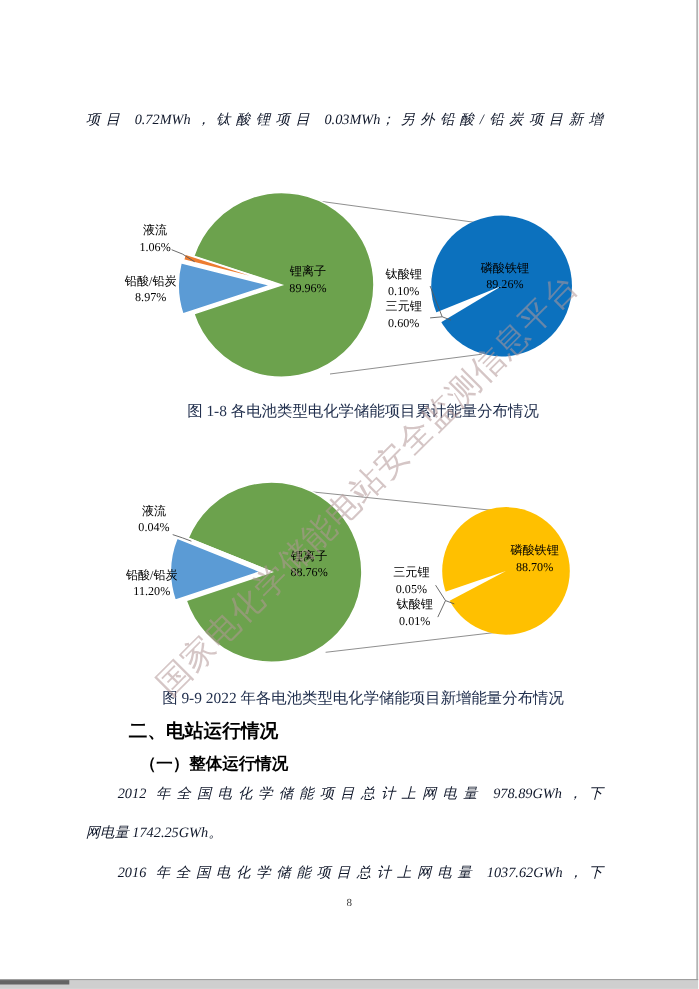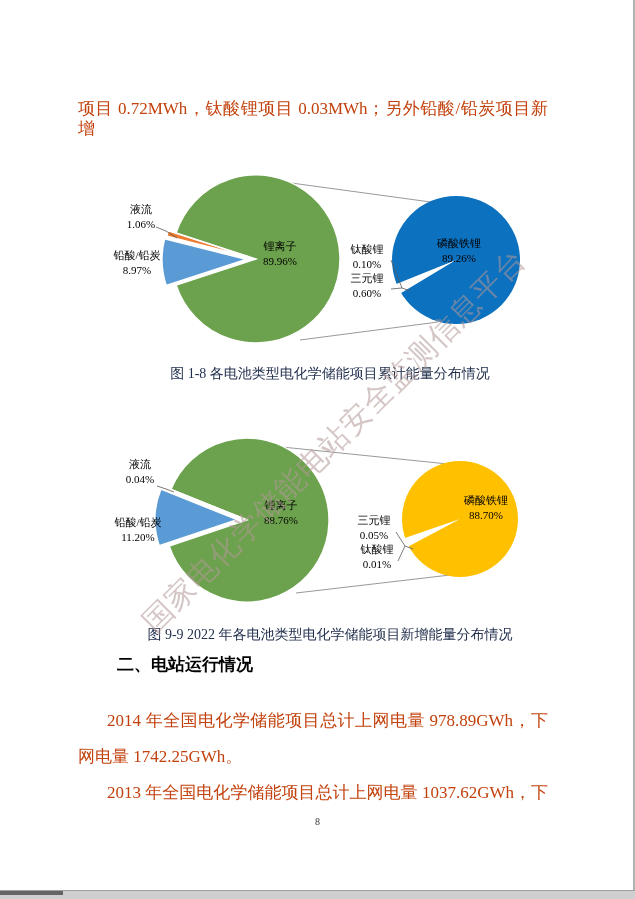--- a/index.html
+++ b/index.html
@@ -1,18 +1,18 @@
 <!DOCTYPE html>
 <html><head>
 <meta charset="utf-8">
 <style>
   html,body{margin:0;padding:0;background:#fff;}
   .page{position:relative;width:635px;height:899px;background:#ffffff;overflow:hidden;
         font-family:"Liberation Serif",serif;color:#1a1a1a;}
-  .bodyline{position:absolute;font-size:17px;line-height:20px;color:#c2410c;white-space:nowrap;}
+  .bodyline{position:absolute;font-size:13px;line-height:20px;color:#0f172a;white-space:nowrap;font-style:italic;}
   .just{white-space:normal;width:470px;text-align:justify;text-align-last:justify;}
   .indent{text-indent:29px;}
   .caption{position:absolute;left:25px;width:610px;text-align:center;font-size:14px;color:#22304e;white-space:nowrap;}
   .h1{position:absolute;font-family:"Liberation Sans",sans-serif;font-weight:bold;font-size:17px;color:#000;white-space:nowrap;}
   .h2{position:absolute;font-weight:bold;font-size:15px;color:#000;white-space:nowrap;}
   .pagenum{position:absolute;left:0;width:635px;text-align:center;font-size:10px;color:#333;}
   .watermark{position:absolute;left:75px;top:430px;width:500px;text-align:center;
              transform:rotate(-45deg);font-size:30px;letter-spacing:1px;white-space:nowrap;
              color:rgba(178,152,152,0.55);z-index:5;pointer-events:none;}
   .chart{position:absolute;z-index:1;}
@@ -80,24 +80,25 @@
       <text x="374" y="539" text-anchor="middle" font-size="11px" fill="#000">0.05%</text>
       <text x="377" y="553" text-anchor="middle" font-size="11px" fill="#000">钛酸锂</text>
       <text x="377" y="568" text-anchor="middle" font-size="11px" fill="#000">0.01%</text>
       <text x="486" y="504" text-anchor="middle" font-size="11px" fill="#000">磷酸铁锂</text>
       <text x="486" y="519" text-anchor="middle" font-size="11px" fill="#000">88.70%</text>
     </svg>
 
   <div class="caption" style="top:626px;">图 9-9 2022 年各电池类型电化学储能项目新增能量分布情况</div>
 
   <div class="h1" style="left:117px;top:653px;text-align:center;">二、电站运行情况</div>
+  <div class="h2" style="left:127px;top:685px;">（一）整体运行情况</div>
 
-  <div class="bodyline just indent" style="left:78px;top:711px;">2014 年全国电化学储能项目总计上网电量 978.89GWh，下</div>
+  <div class="bodyline just indent" style="left:78px;top:711px;">2012 年全国电化学储能项目总计上网电量 978.89GWh，下</div>
   <div class="bodyline" style="left:78px;top:747px;text-align:right;">网电量 1742.25GWh。</div>
-  <div class="bodyline just indent" style="left:78px;top:783px;">2013 年全国电化学储能项目总计上网电量 1037.62GWh，下</div>
+  <div class="bodyline just indent" style="left:78px;top:783px;">2016 年全国电化学储能项目总计上网电量 1037.62GWh，下</div>
 
   <div class="pagenum" style="top:816px;">8</div>
 
   <div class="right-edge"></div>
 
   <div class="hscroll">
     <div class="hthumb"></div>
   </div>
 </div>
 

